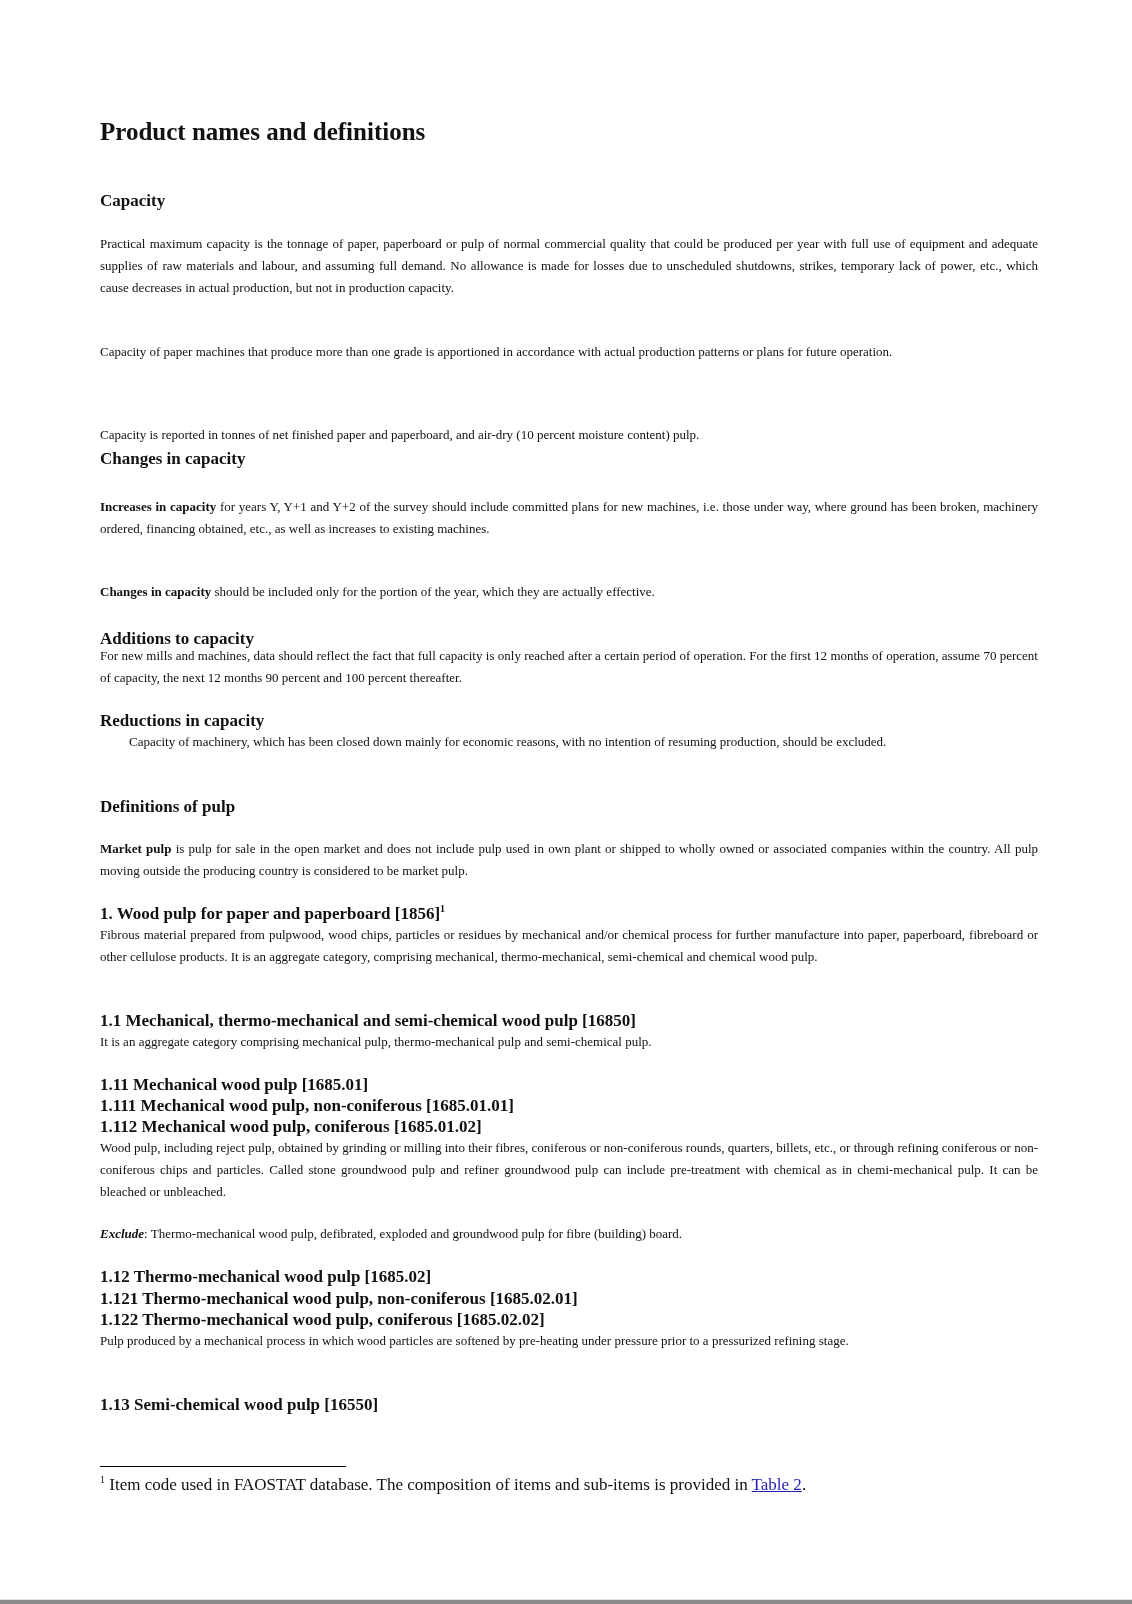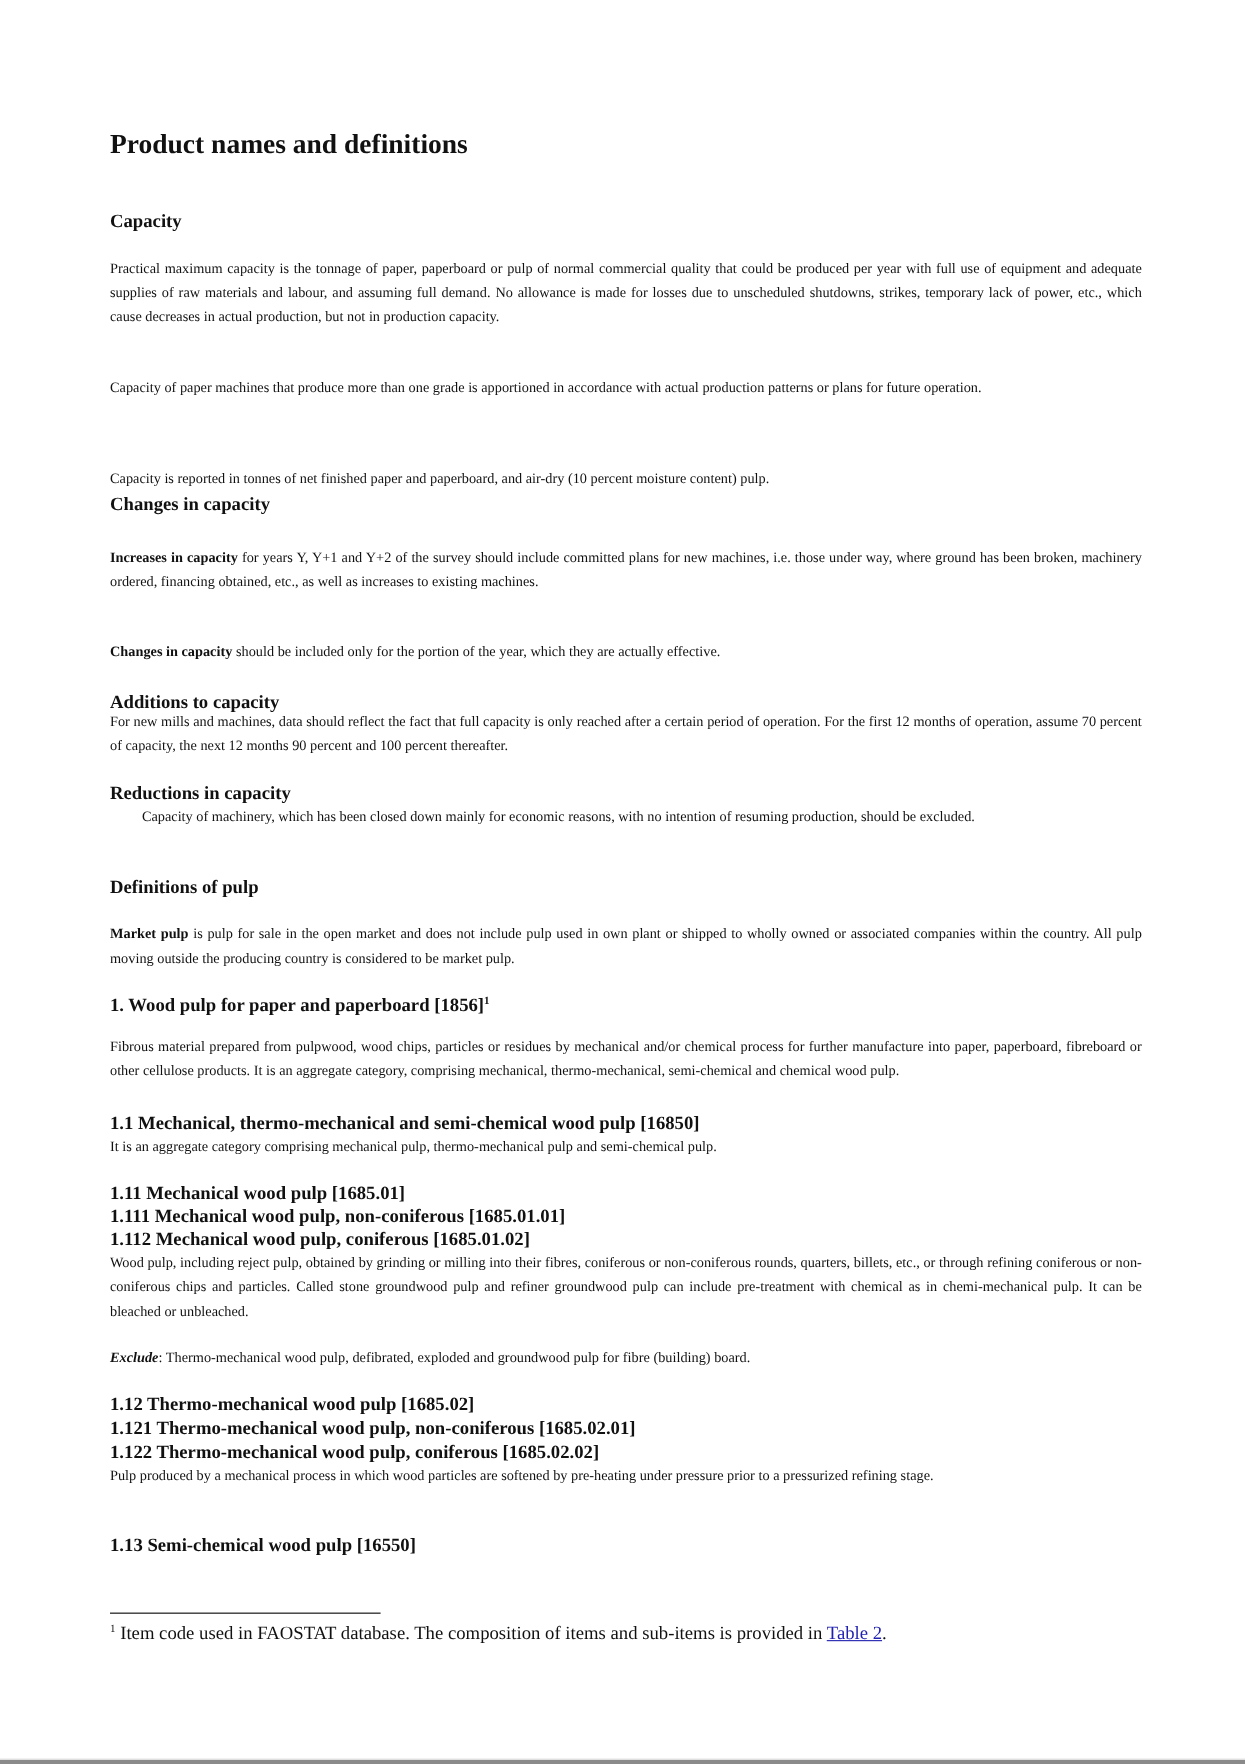--- a/index.html
+++ b/index.html
@@ -53,21 +53,21 @@
 
   <div class="abs h" style="top:796px;">Definitions of pulp</div>
 
   <p class="abs t" style="top:838px;">
     <span class="b">Market pulp</span><span> is pulp for sale in the open market and does not include pulp used in own plant or shipped to wholly owned or associated companies within the country. All pulp moving outside the producing country is considered to be market pulp.</span>
   </p>
 
   <div class="abs h" style="top:903px;">
     <span>1.  Wood pulp for paper and paperboard [1856]</span><sup>1</sup>
   </div>
-  <p class="abs t" style="top:924px;margin-top:16px;">Fibrous material prepared from pulpwood, wood chips, particles or residues by mechanical and/or chemical process for further manufacture into paper, paperboard, fibreboard or other cellulose products. It is an aggregate category, comprising mechanical, thermo-mechanical, semi-chemical and chemical wood pulp.</p>
+  <p class="abs t" style="top:924px;">Fibrous material prepared from pulpwood, wood chips, particles or residues by mechanical and/or chemical process for further manufacture into paper, paperboard, fibreboard or other cellulose products. It is an aggregate category, comprising mechanical, thermo-mechanical, semi-chemical and chemical wood pulp.</p>
 
   <div class="abs h" style="top:1010px;">1.1  Mechanical, thermo-mechanical and semi-chemical wood pulp [16850]</div>
   <p class="abs t single" style="top:1031px;">It is an aggregate category comprising mechanical pulp, thermo-mechanical pulp and semi-chemical pulp.</p>
 
   <div class="abs h" style="top:1074px;">1.11  Mechanical wood pulp [1685.01]</div>
   <div class="abs h" style="top:1095px;">1.111  Mechanical wood pulp, non-coniferous [1685.01.01]</div>
   <div class="abs h" style="top:1116px;">1.112  Mechanical wood pulp, coniferous [1685.01.02]</div>
   <p class="abs t" style="top:1137px;">Wood pulp, including reject pulp, obtained by grinding or milling into their fibres, coniferous or non-coniferous rounds, quarters, billets, etc., or through refining coniferous or non-coniferous chips and particles. Called stone groundwood pulp and refiner groundwood pulp can include pre-treatment with chemical as in chemi-mechanical pulp. It can be bleached or unbleached.</p>
   <p class="abs t single" style="top:1223px;">
     <span class="i">Exclude</span><span>: Thermo-mechanical wood pulp, defibrated, exploded and groundwood pulp for fibre (building) board.</span>

